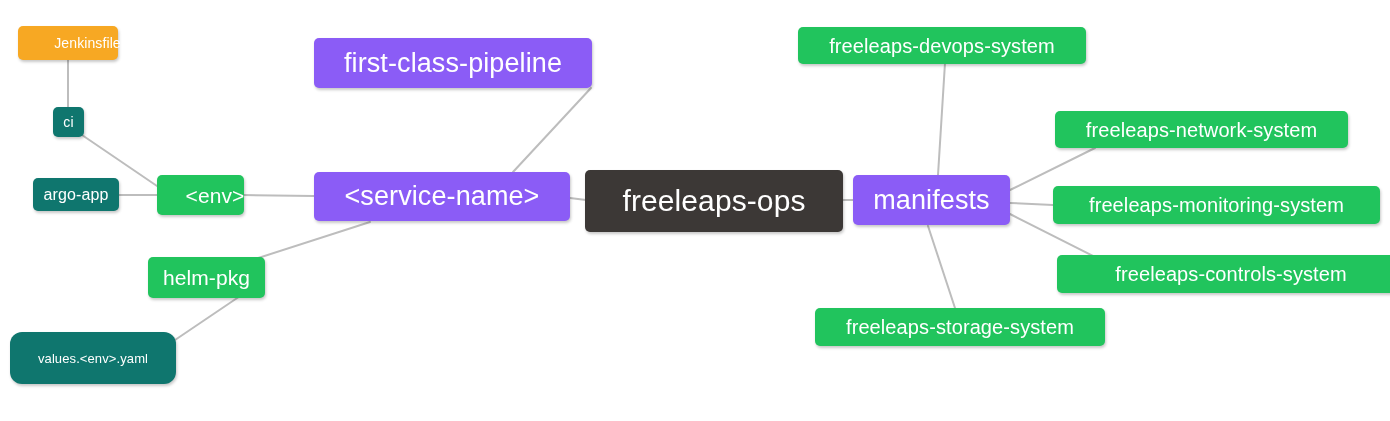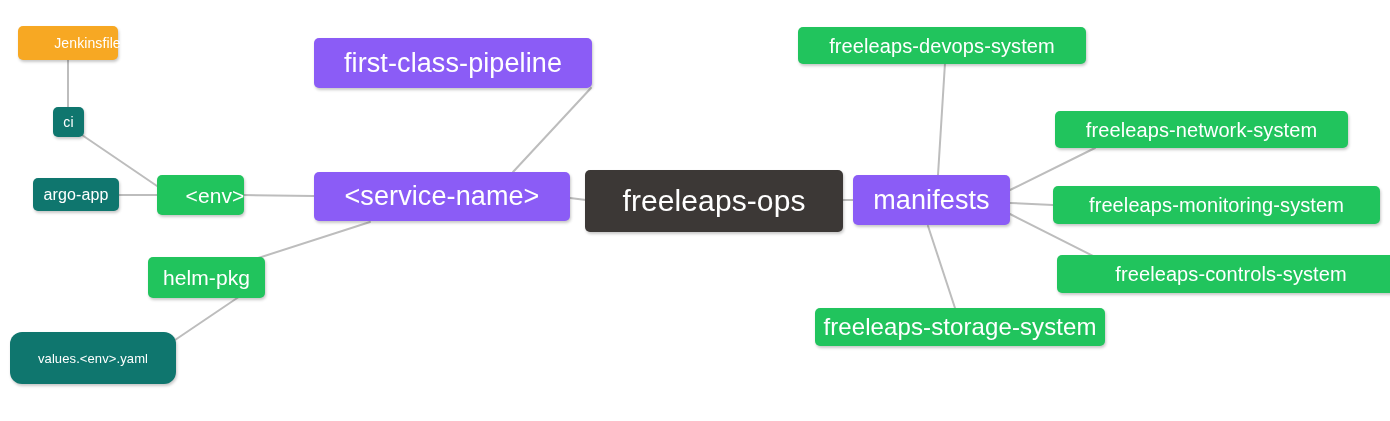--- a/index.html
+++ b/index.html
@@ -135,17 +135,17 @@
   </div>
 
   <div class="node n-green" style="left:1053px; top:186px; width:327px; height:38px; font-size:20px;">
     <span>freeleaps-monitoring-system</span>
   </div>
 
   <div class="node n-green" style="left:1057px; top:255px; width:348px; height:38px; font-size:20px;">
     <span>freeleaps-controls-system</span>
   </div>
 
-  <div class="node n-green" style="left:815px; top:308px; width:290px; height:38px; font-size:24px;">
+  <div class="node n-green" style="left:815px; top:308px; width:290px; height:38px; font-size:20px;">
     <span>freeleaps-storage-system</span>
   </div>
 
 </div>
 
 </body></html>

